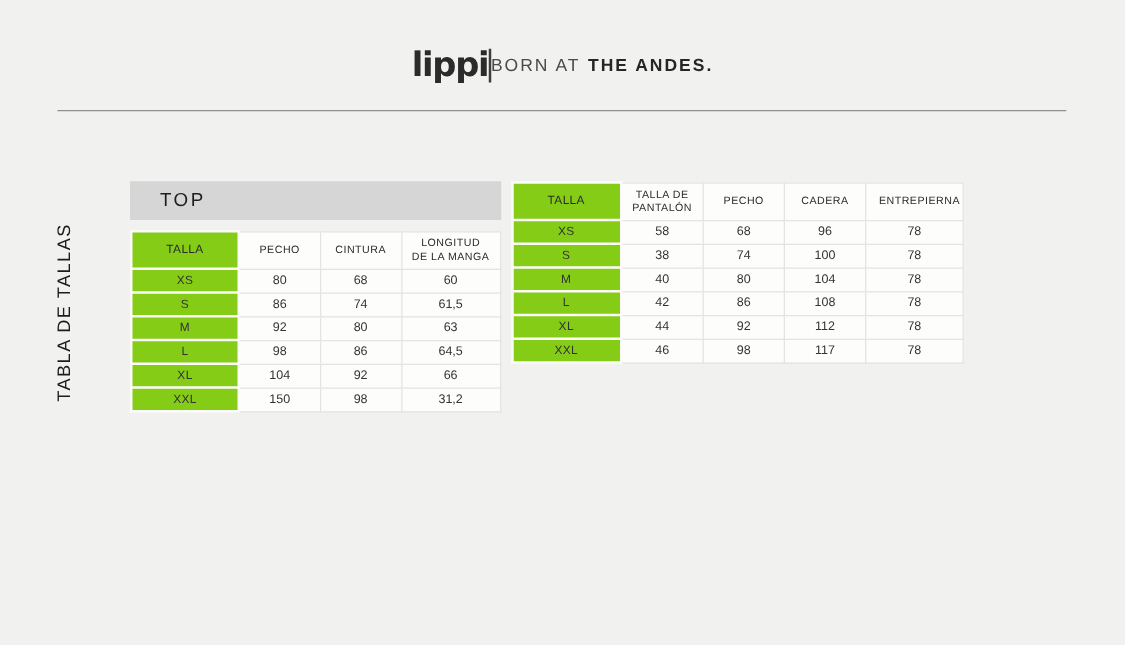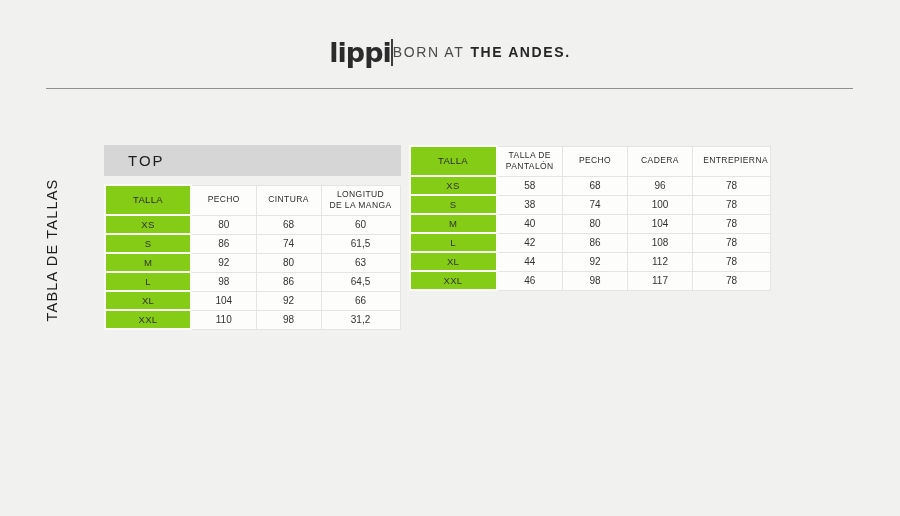--- a/index.html
+++ b/index.html
@@ -176,21 +176,21 @@
                 <td>64,5</td>
               </tr>
               <tr>
                 <td class="cell-size">XL</td>
                 <td>104</td>
                 <td>92</td>
                 <td>66</td>
               </tr>
               <tr>
                 <td class="cell-size">XXL</td>
-                <td>110</td>
+                <td>150</td>
                 <td>98</td>
                 <td>31,2</td>
               </tr>
             </tbody>
     </table>
   </section>
 
   <section class="size-table-block">
     <table class="size-table t-bottom">
       <thead>

